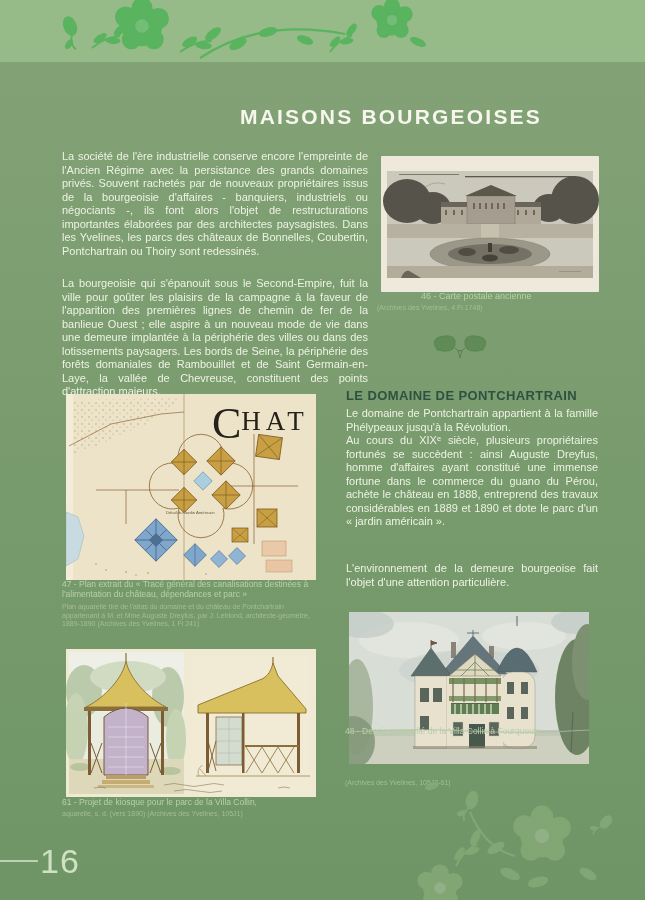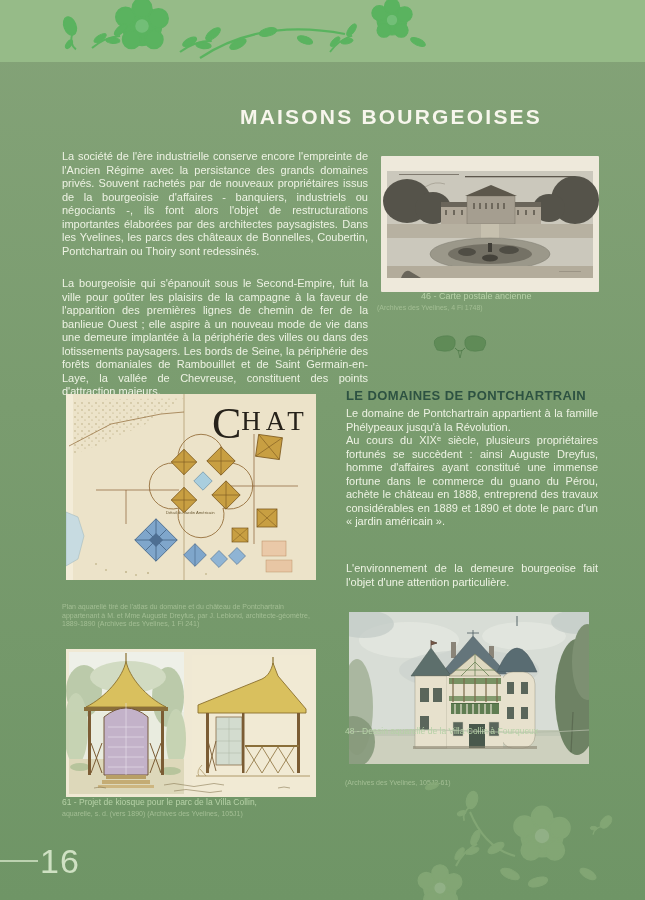--- a/index.html
+++ b/index.html
@@ -139,21 +139,21 @@
     <svg viewBox="0 0 90 30">
       <g fill="#5d8a55" stroke="#4e7a49" stroke-width="0.6" opacity="0.9">
         <path d="M22,18 Q14,6 28,4 Q42,2 40,13 Q38,22 22,18 Z"></path>
         <path d="M68,18 Q76,6 62,4 Q48,2 50,13 Q52,22 68,18 Z"></path>
         <path d="M40,16 Q45,22 50,16" fill="none" stroke-width="1"></path>
         <path d="M43,18 L45,26 M47,18 L45,26" fill="none" stroke-width="0.8"></path>
       </g>
     </svg>
   </div>
 
-  <h2 class="abs heading" style="margin:0;">LE DOMAINES DE PONTCHARTRAIN</h2>
+  <h2 class="abs heading" style="margin:0;">LE DOMAINE DE PONTCHARTRAIN</h2>
   <div class="abs body-text col-right" style="top:407px;">Le domaine de Pontchartrain appartient à la famille Phélypeaux jusqu'à la Révolution.
 Au cours du XIXᵉ siècle,  plusieurs propriétaires fortunés se succèdent : ainsi Auguste Dreyfus, homme d'affaires ayant constitué une immense fortune dans le commerce du guano du Pérou, achète le château en 1888, entreprend des travaux considérables en 1889 et 1890 et dote le parc d'un « jardin américain ».</div>
   <div class="abs body-text col-right" style="top:562px;">L'environnement de la demeure bourgeoise fait l'objet d'une attention particulière.</div>
 
   <figure class="abs" style="left:62px;top:390px;width:250px;height:186px;">
     <svg viewBox="0 0 250 186">
       <defs>
         <pattern id="stip" width="7" height="7" patternUnits="userSpaceOnUse">
           <circle cx="2" cy="2" r="0.7" fill="#a2925f"></circle>
             <circle cx="5" cy="5" r="0.6" fill="#a2925f"></circle>
@@ -230,20 +230,21 @@
           <circle cx="40" cy="176" r="0.7"></circle>
           <circle cx="140" cy="180" r="0.7"></circle>
       </g>
 
       <text x="146" y="44" font-family="'Liberation Serif',serif" fill="#26221a">
         <tspan font-size="44">C</tspan><tspan font-size="27" dy="-8" letter-spacing="5">HAT</tspan>
       </text>
       <text x="100" y="120" font-size="4.2" fill="#6b5a34">Détail du Jardin Américain</text>
     </svg>
   </figure>
+  <div class="abs caption" style="left:62px;top:579px;width:252px;font-size:8.5px;line-height:10px;">47 - Plan extrait du « Tracé général des canalisations destinées à l'alimentation du château, dépendances et parc »</div>
   <div class="abs credit" style="left:62px;top:601px;width:252px;">Plan aquarellé tiré de l'atlas du domaine et du château de Pontchartrain appartenant à M. et Mme Auguste Dreyfus, par J. Leblond, architecte-géomètre, 1889-1890 (Archives des Yvelines, 1 Fi 241)</div>
 
   <figure class="abs" style="left:62px;top:645px;width:250px;height:148px;">
     <svg viewBox="0 0 250 148">
       <rect width="250" height="148" fill="#f0e9d4"></rect>
 
       <g>
         <rect x="3" y="3" width="115" height="142" fill="#e9ecdf"></rect>
         <rect x="3" y="3" width="115" height="60" fill="#eef0e8"></rect>
         <g opacity="0.85">

